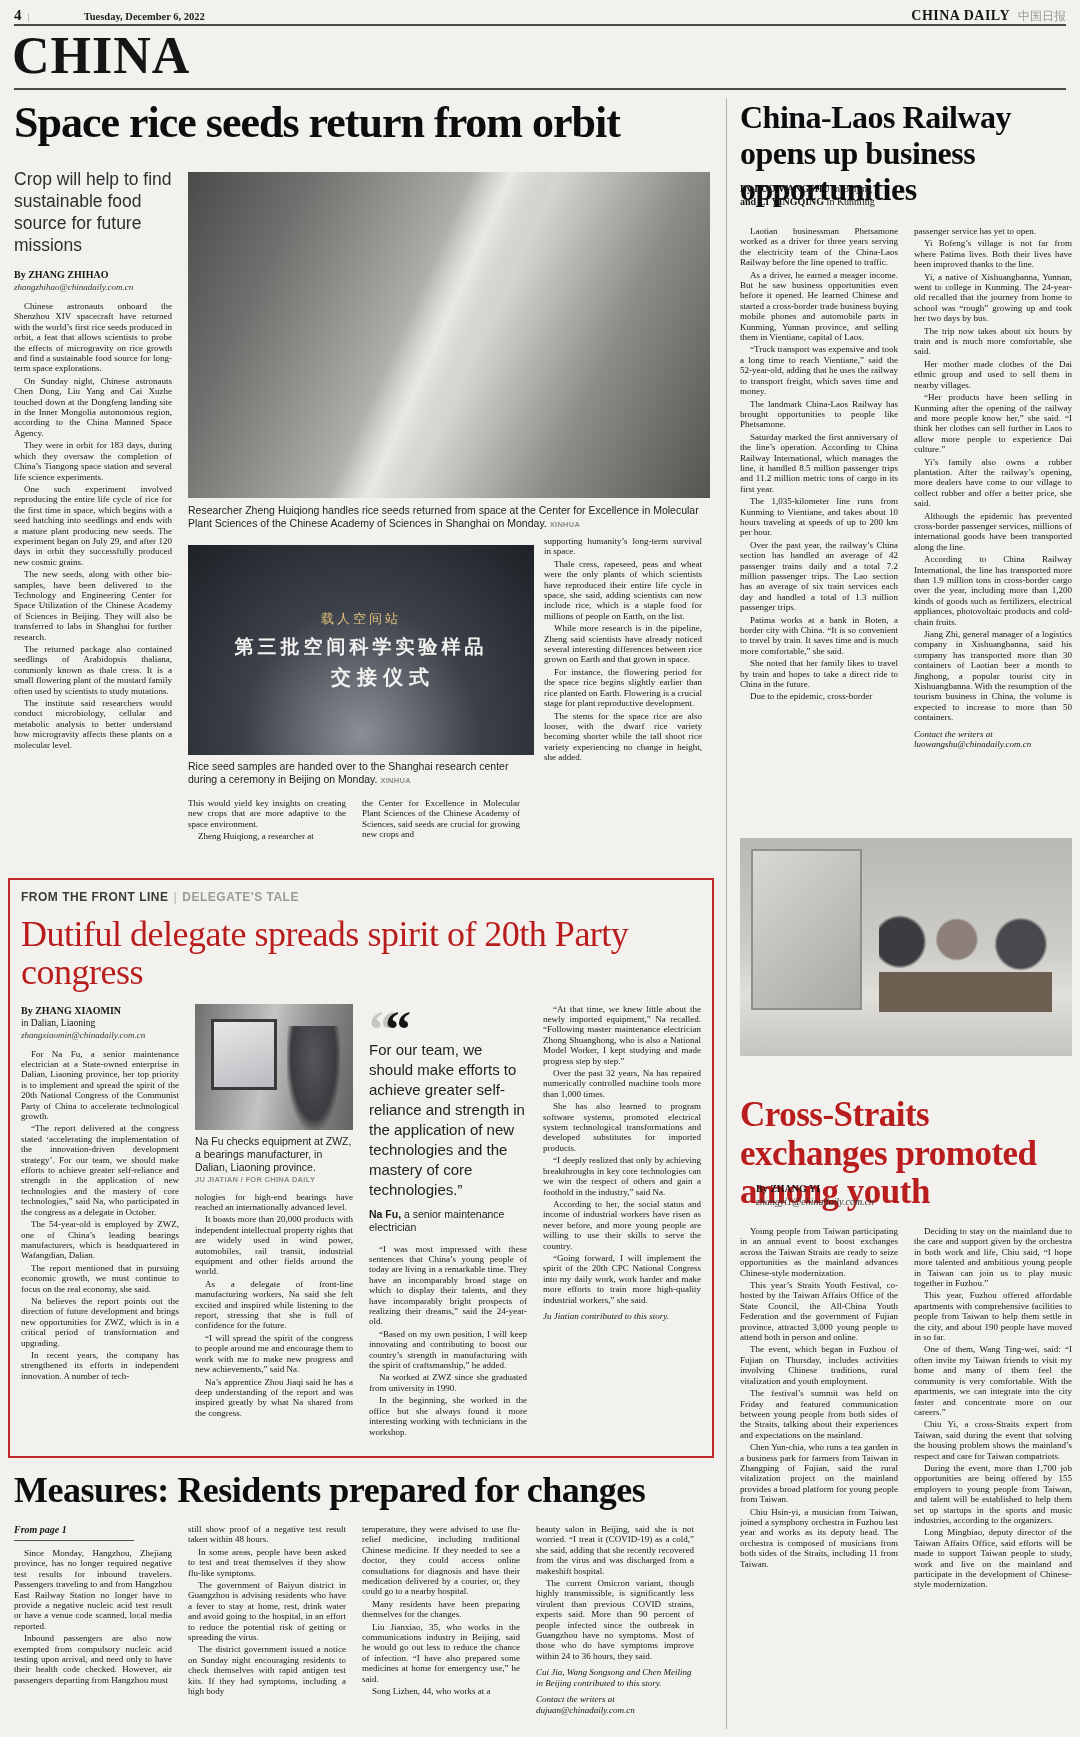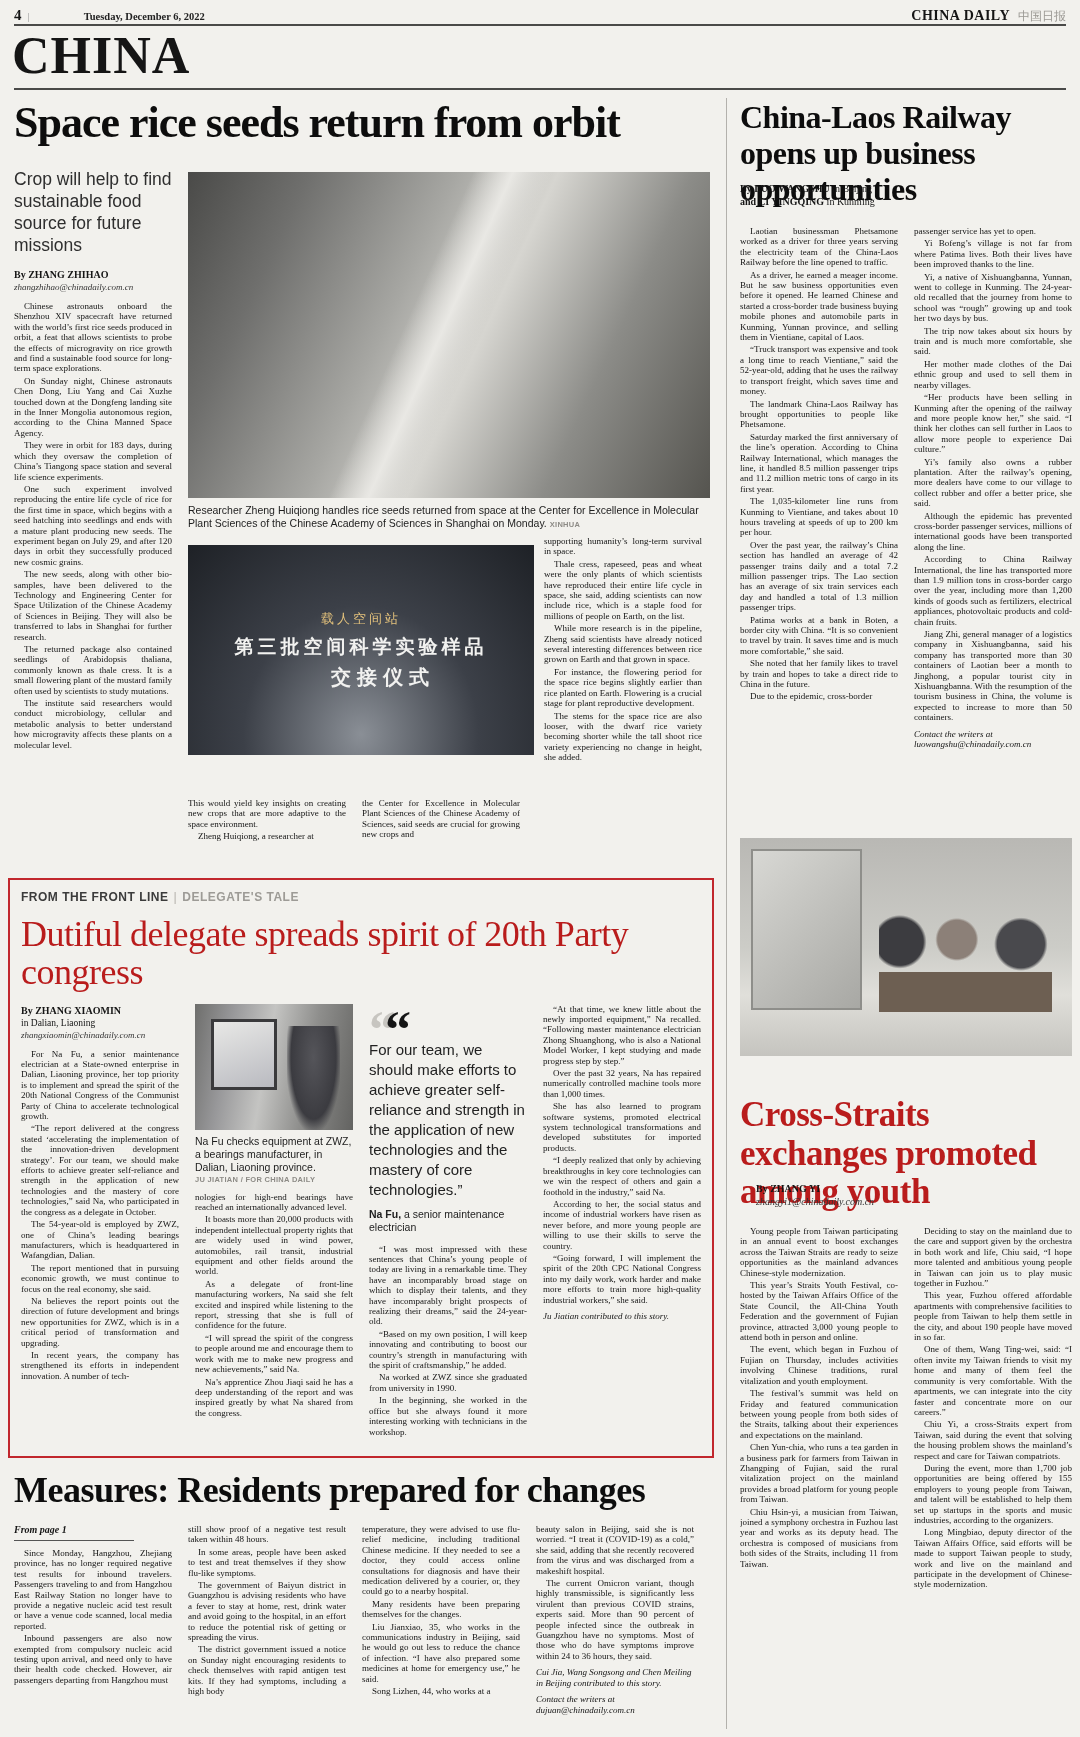--- a/index.html
+++ b/index.html
@@ -128,20 +128,24 @@
   <p class="caption abs" style="left:188px; top:504px; width:522px">
     <span>Researcher Zheng Huiqiong handles rice seeds returned from space at the Center for Excellence in Molecular Plant Sciences of the Chinese Academy of Sciences in Shanghai on Monday.</span>
     <span class="credit">XINHUA</span>
   </p>
 
   <div class="photo photo-ceremony" style="left:188px; top:545px; width:346px; height:210px">
     <div class="ceremony-l1">载人空间站</div>
     <div class="ceremony-l2">第三批空间科学实验样品</div>
     <div class="ceremony-l3">交接仪式</div>
   </div>
+  <p class="caption abs" style="left:188px; top:760px; width:346px">
+    <span>Rice seed samples are handed over to the Shanghai research center during a ceremony in Beijing on Monday.</span>
+    <span class="credit">XINHUA</span>
+  </p>
 
   <div class="colflow cont abs clip" style="left:188px; top:798px; width:158px; height:74px">
       <p class="para">This would yield key insights on creating new crops that are more adaptive to the space environment.</p>
       <p class="para">Zheng Huiqiong, a researcher at</p>
     </div>
   <div class="colflow cont abs clip" style="left:362px; top:798px; width:158px; height:74px">
       <p class="para">the Center for Excellence in Molecular Plant Sciences of the Chinese Academy of Sciences, said seeds are crucial for growing new crops and</p>
     </div>
   <div class="colflow cont abs clip" style="left:544px; top:536px; width:158px; height:338px">
       <p class="para">supporting humanity’s long-term survival in space.</p>

